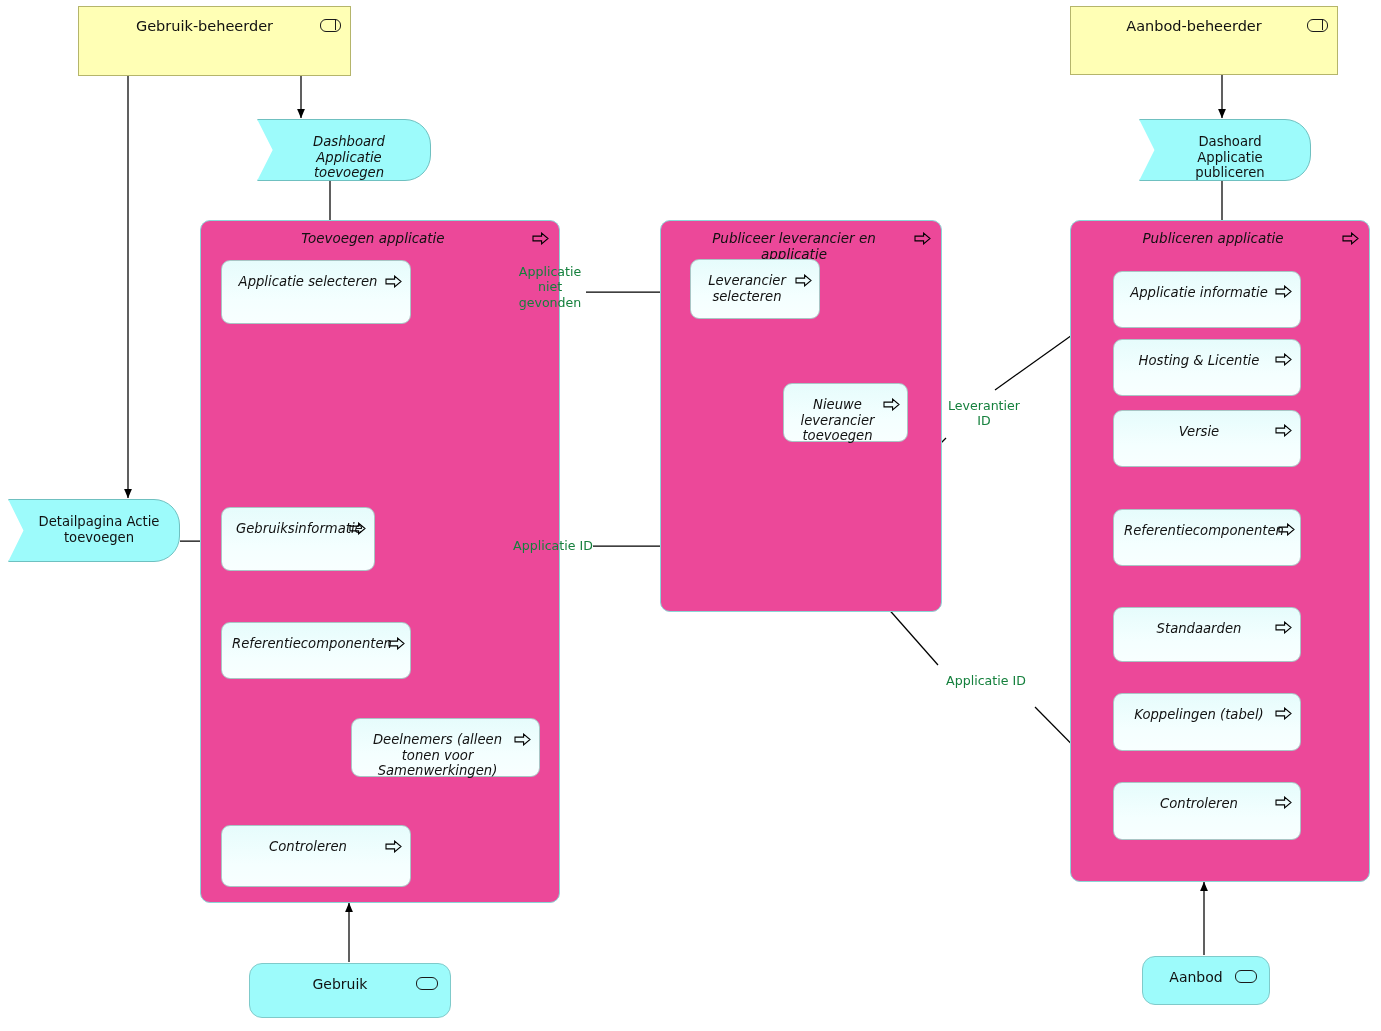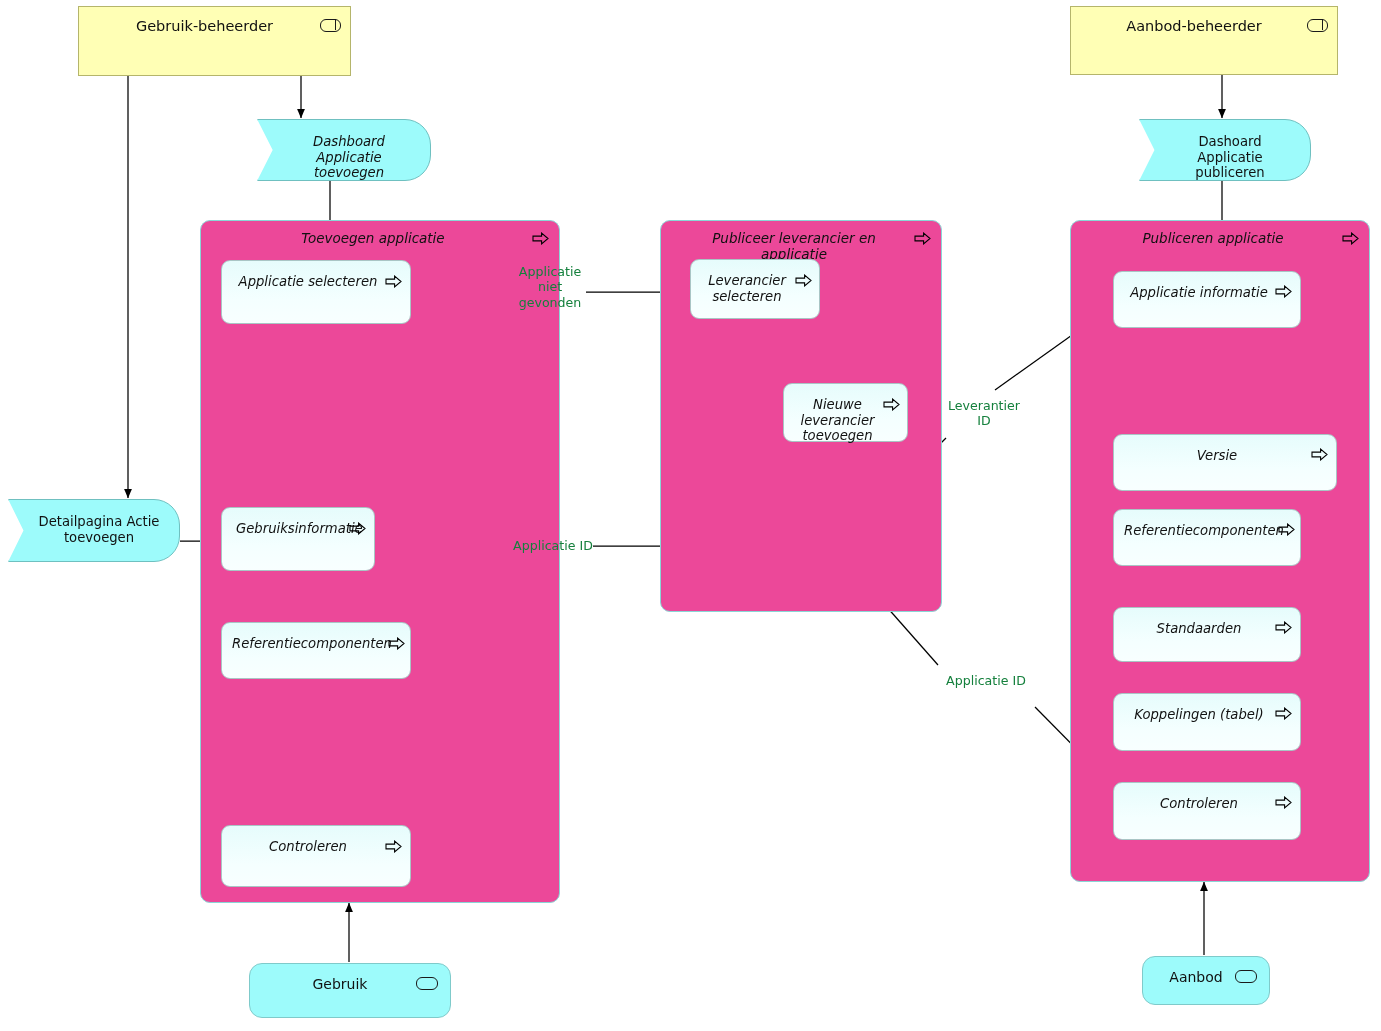--- a/index.html
+++ b/index.html
@@ -252,20 +252,30 @@
 
     <div class="node pbox tight" style="left:20px;top:401px;width:190px;height:57px;">
       <span class="label">Referentiecomponenten</span>
       <span class="parrow" style="right:5px;top:14px;">
         <svg viewBox="0 0 17 13" width="17" height="13">
             <path d="M1,4.1 L9.6,4.1 L9.6,1.1 L16,6.5 L9.6,11.9 L9.6,8.9 L1,8.9 Z" fill="none" stroke="#000" stroke-width="1.1"></path>
           </svg>
       </span>
     </div>
 
+    <div class="node pbox" style="left:150px;top:497px;width:189px;height:59px;">
+      <span class="label">Deelnemers (alleen
+tonen voor
+Samenwerkingen)</span>
+      <span class="parrow" style="right:8px;top:14px;">
+        <svg viewBox="0 0 17 13" width="17" height="13">
+            <path d="M1,4.1 L9.6,4.1 L9.6,1.1 L16,6.5 L9.6,11.9 L9.6,8.9 L1,8.9 Z" fill="none" stroke="#000" stroke-width="1.1"></path>
+          </svg>
+      </span>
+    </div>
 
     <div class="node pbox" style="left:20px;top:604px;width:190px;height:62px;">
       <span class="label">Controleren</span>
       <span class="parrow" style="right:8px;top:14px;">
         <svg viewBox="0 0 17 13" width="17" height="13">
             <path d="M1,4.1 L9.6,4.1 L9.6,1.1 L16,6.5 L9.6,11.9 L9.6,8.9 L1,8.9 Z" fill="none" stroke="#000" stroke-width="1.1"></path>
           </svg>
       </span>
     </div>
   </div>
@@ -311,22 +321,30 @@
 
     <div class="node pbox" style="left:42px;top:34px;width:188px;height:57px;margin-top:16px;">
       <span class="label">Applicatie informatie</span>
       <span class="parrow" style="right:8px;top:13px;">
         <svg viewBox="0 0 17 13" width="17" height="13">
             <path d="M1,4.1 L9.6,4.1 L9.6,1.1 L16,6.5 L9.6,11.9 L9.6,8.9 L1,8.9 Z" fill="none" stroke="#000" stroke-width="1.1"></path>
           </svg>
       </span>
     </div>
 
-
-    <div class="node pbox" style="left:42px;top:213px;width:224px;height:57px;">
+    <div class="node pbox" style="left:42px;top:118px;width:188px;height:57px;">
+      <span class="label">Hosting &amp; Licentie</span>
+      <span class="parrow" style="right:8px;top:13px;">
+        <svg viewBox="0 0 17 13" width="17" height="13">
+            <path d="M1,4.1 L9.6,4.1 L9.6,1.1 L16,6.5 L9.6,11.9 L9.6,8.9 L1,8.9 Z" fill="none" stroke="#000" stroke-width="1.1"></path>
+          </svg>
+      </span>
+    </div>
+
+    <div class="node pbox" style="left:42px;top:189px;width:188px;height:57px;">
       <span class="label">Versie</span>
       <span class="parrow" style="right:8px;top:13px;">
         <svg viewBox="0 0 17 13" width="17" height="13">
             <path d="M1,4.1 L9.6,4.1 L9.6,1.1 L16,6.5 L9.6,11.9 L9.6,8.9 L1,8.9 Z" fill="none" stroke="#000" stroke-width="1.1"></path>
           </svg>
       </span>
     </div>
 
     <div class="node pbox tight" style="left:42px;top:288px;width:188px;height:57px;">
       <span class="label">Referentiecomponenten</span>

